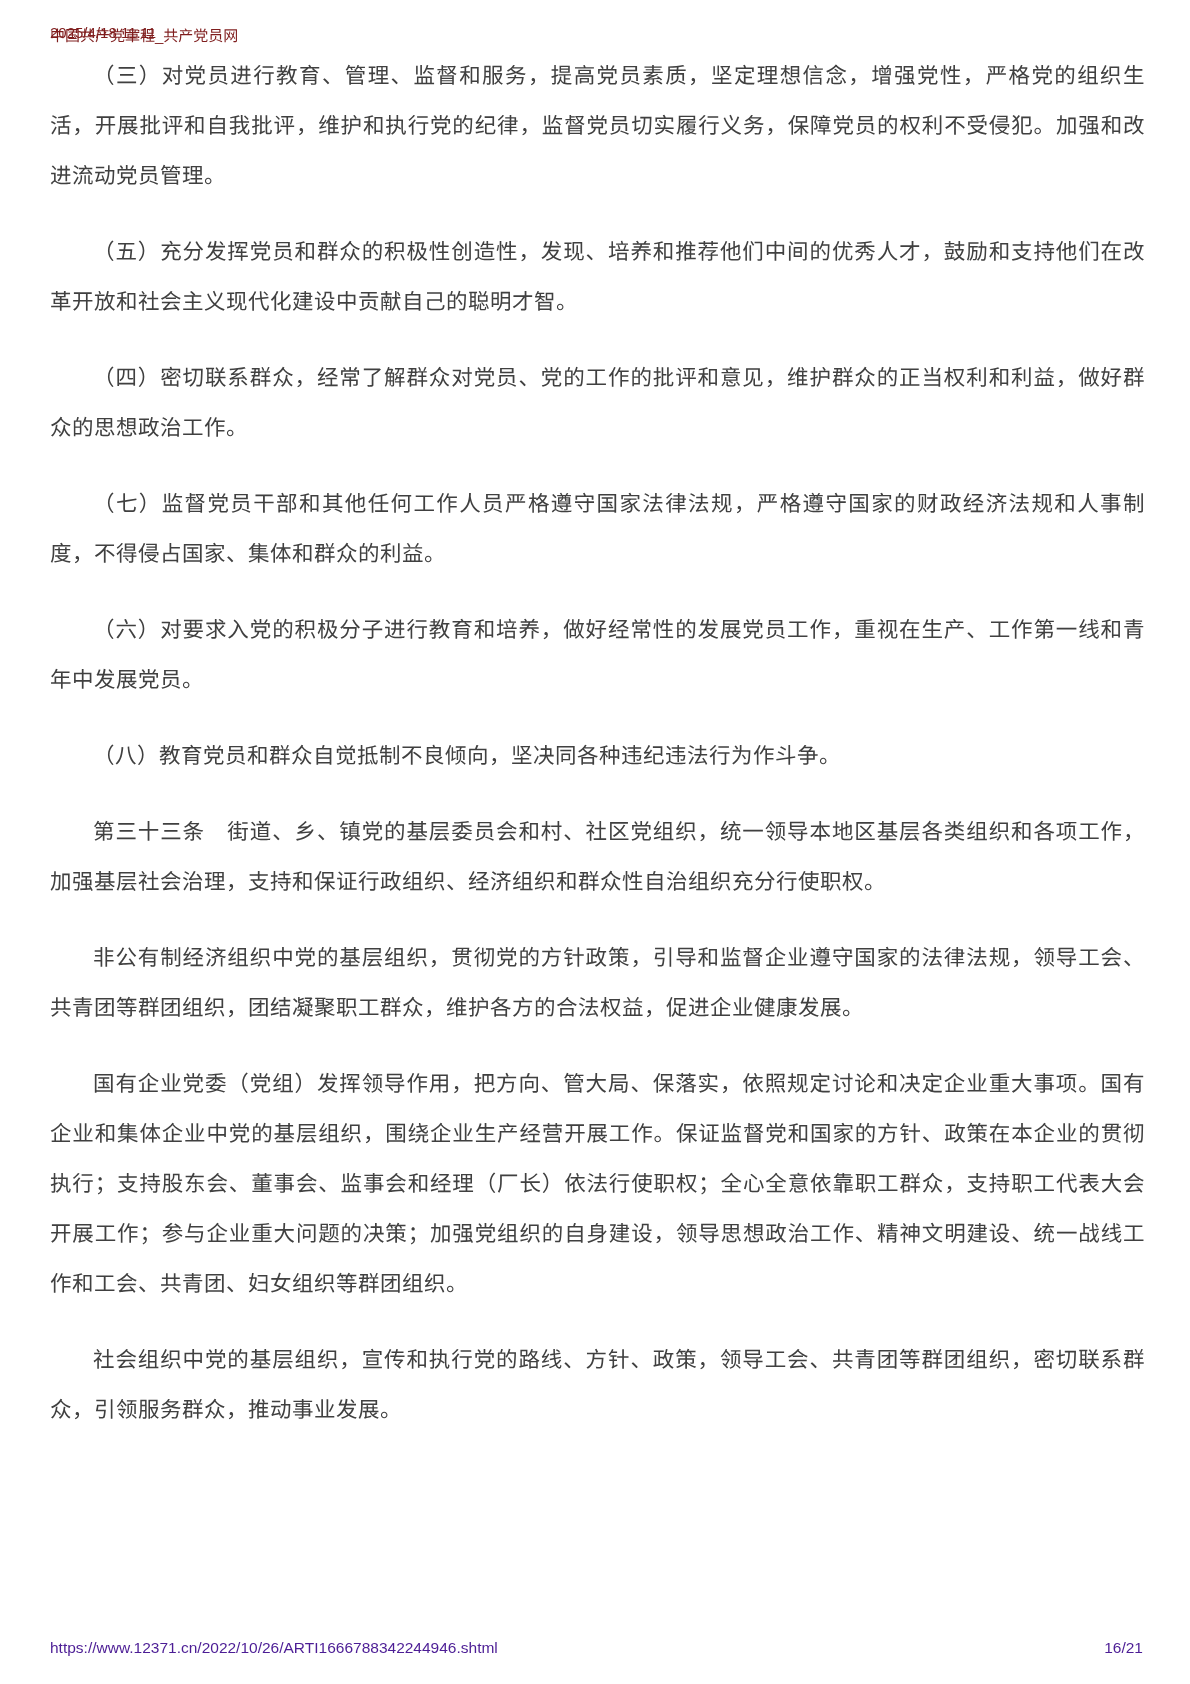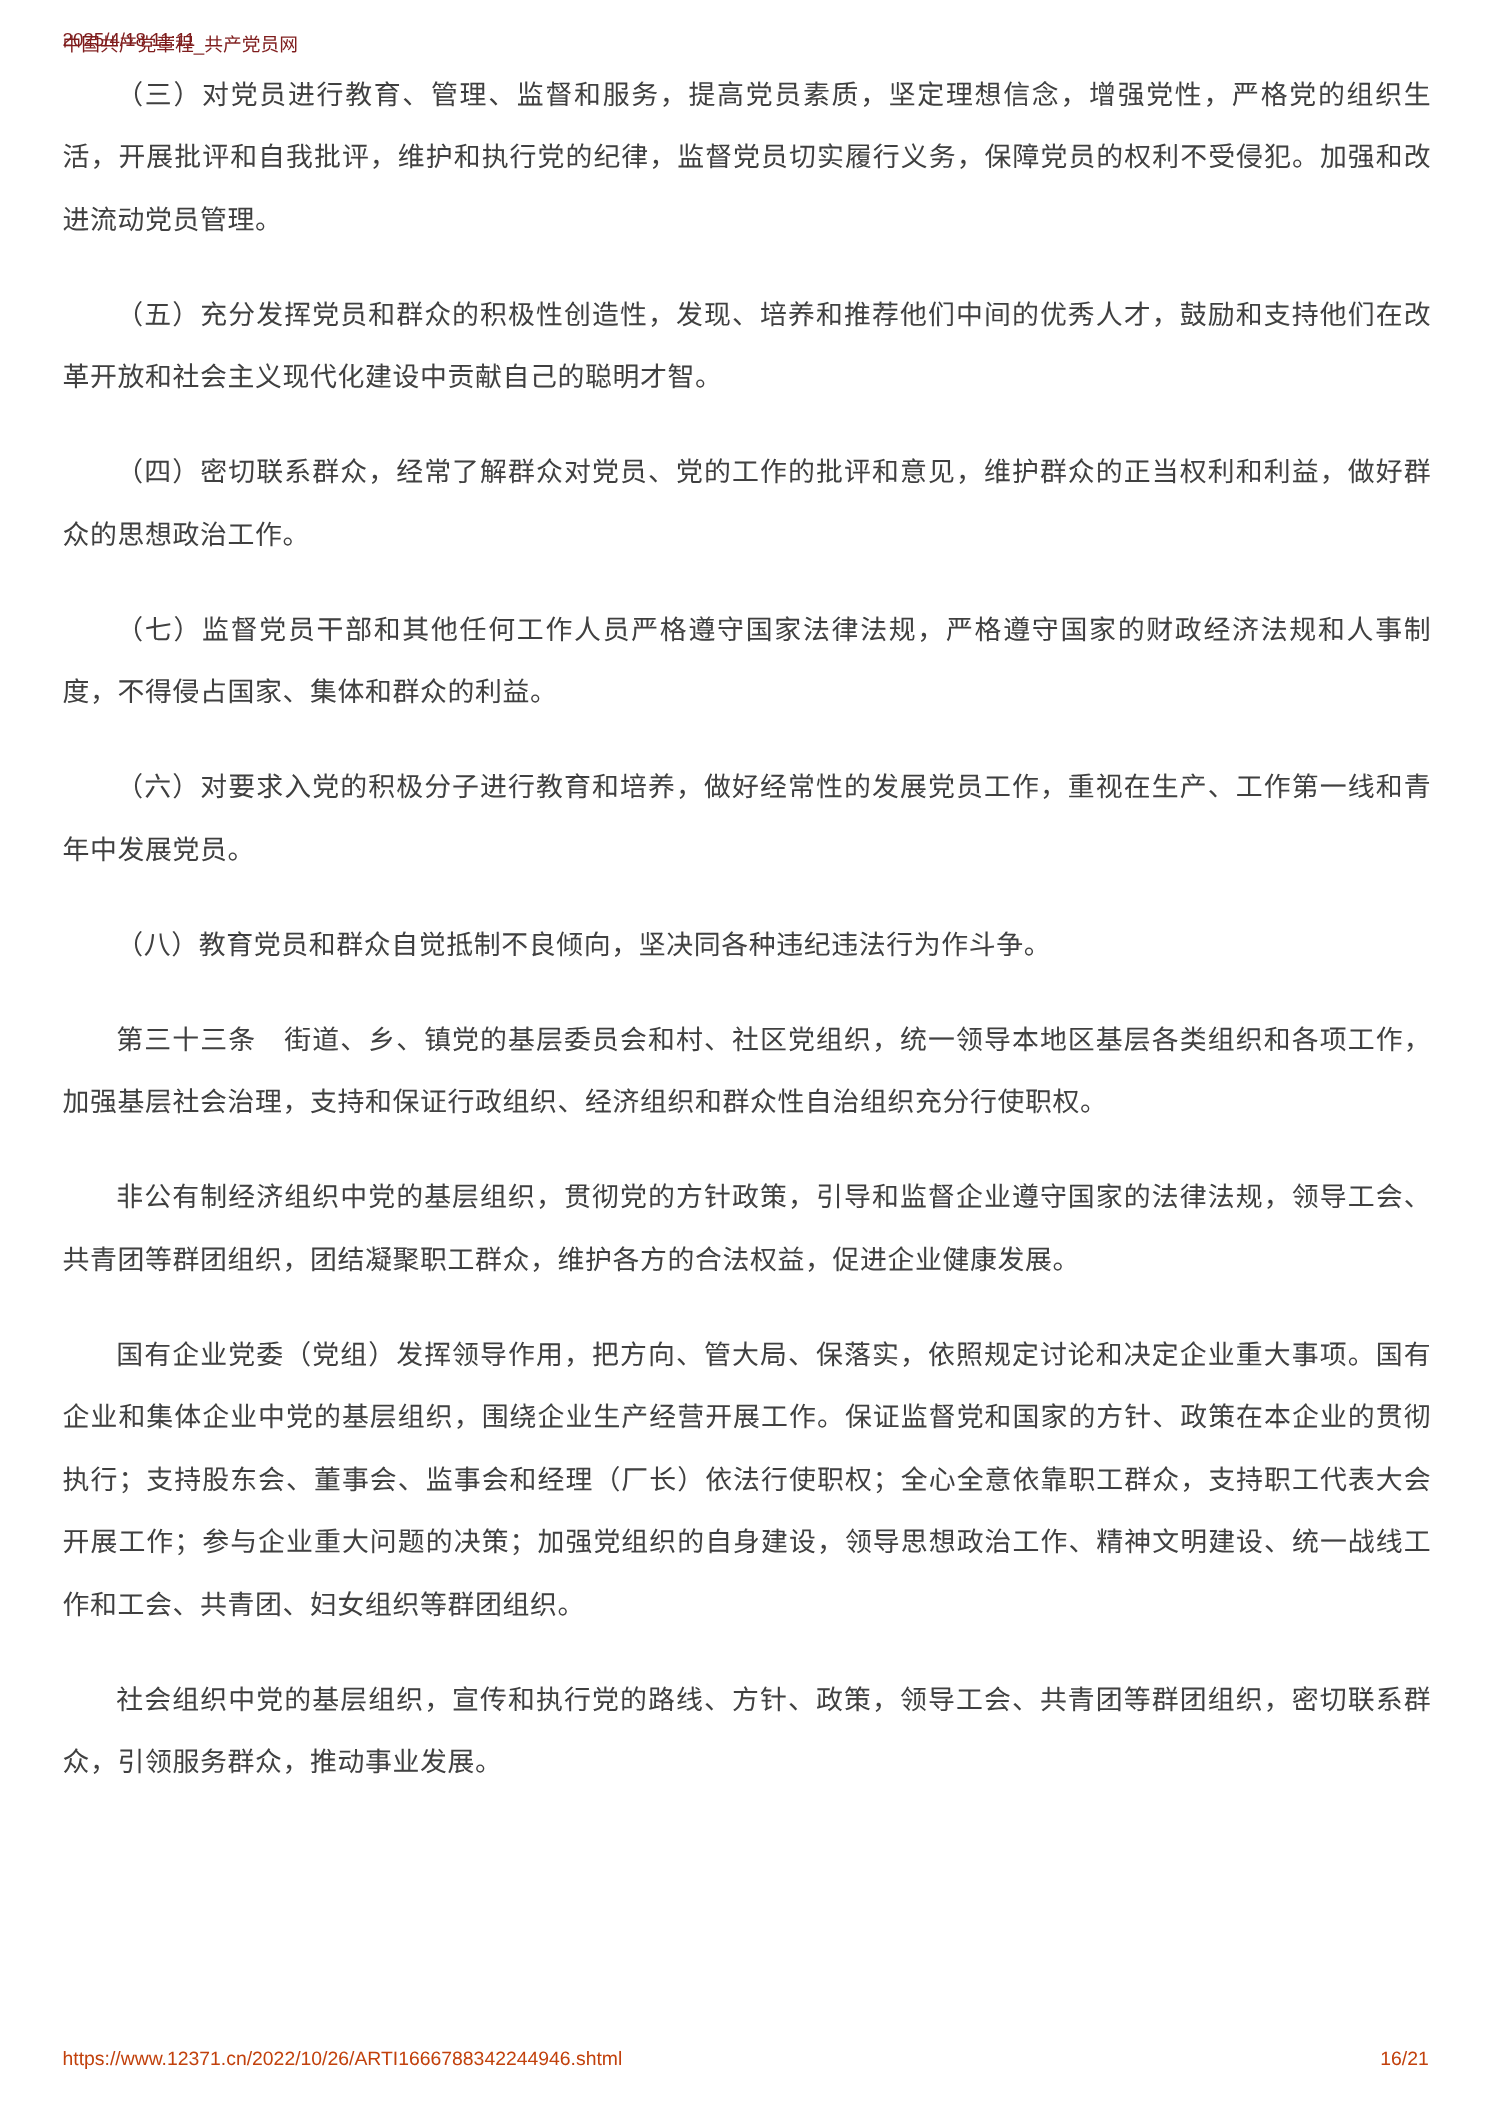--- a/index.html
+++ b/index.html
@@ -54,21 +54,21 @@
   .content p.indent {
     text-indent: 2em;
   }
   .print-footer {
     position: absolute;
     left: 50px;
     right: 47px;
     bottom: 26px;
     height: 20px;
     font-size: 15.5px;
-    color: #c2410c;
+    color: #4c1d95;
     display: flex;
     justify-content: space-between;
     align-items: center;
   }
   .print-footer .url { white-space: nowrap; }
   .print-footer .page-num { white-space: nowrap; margin-left: 12px; }
 </style>
 </head>
 <body>
 

